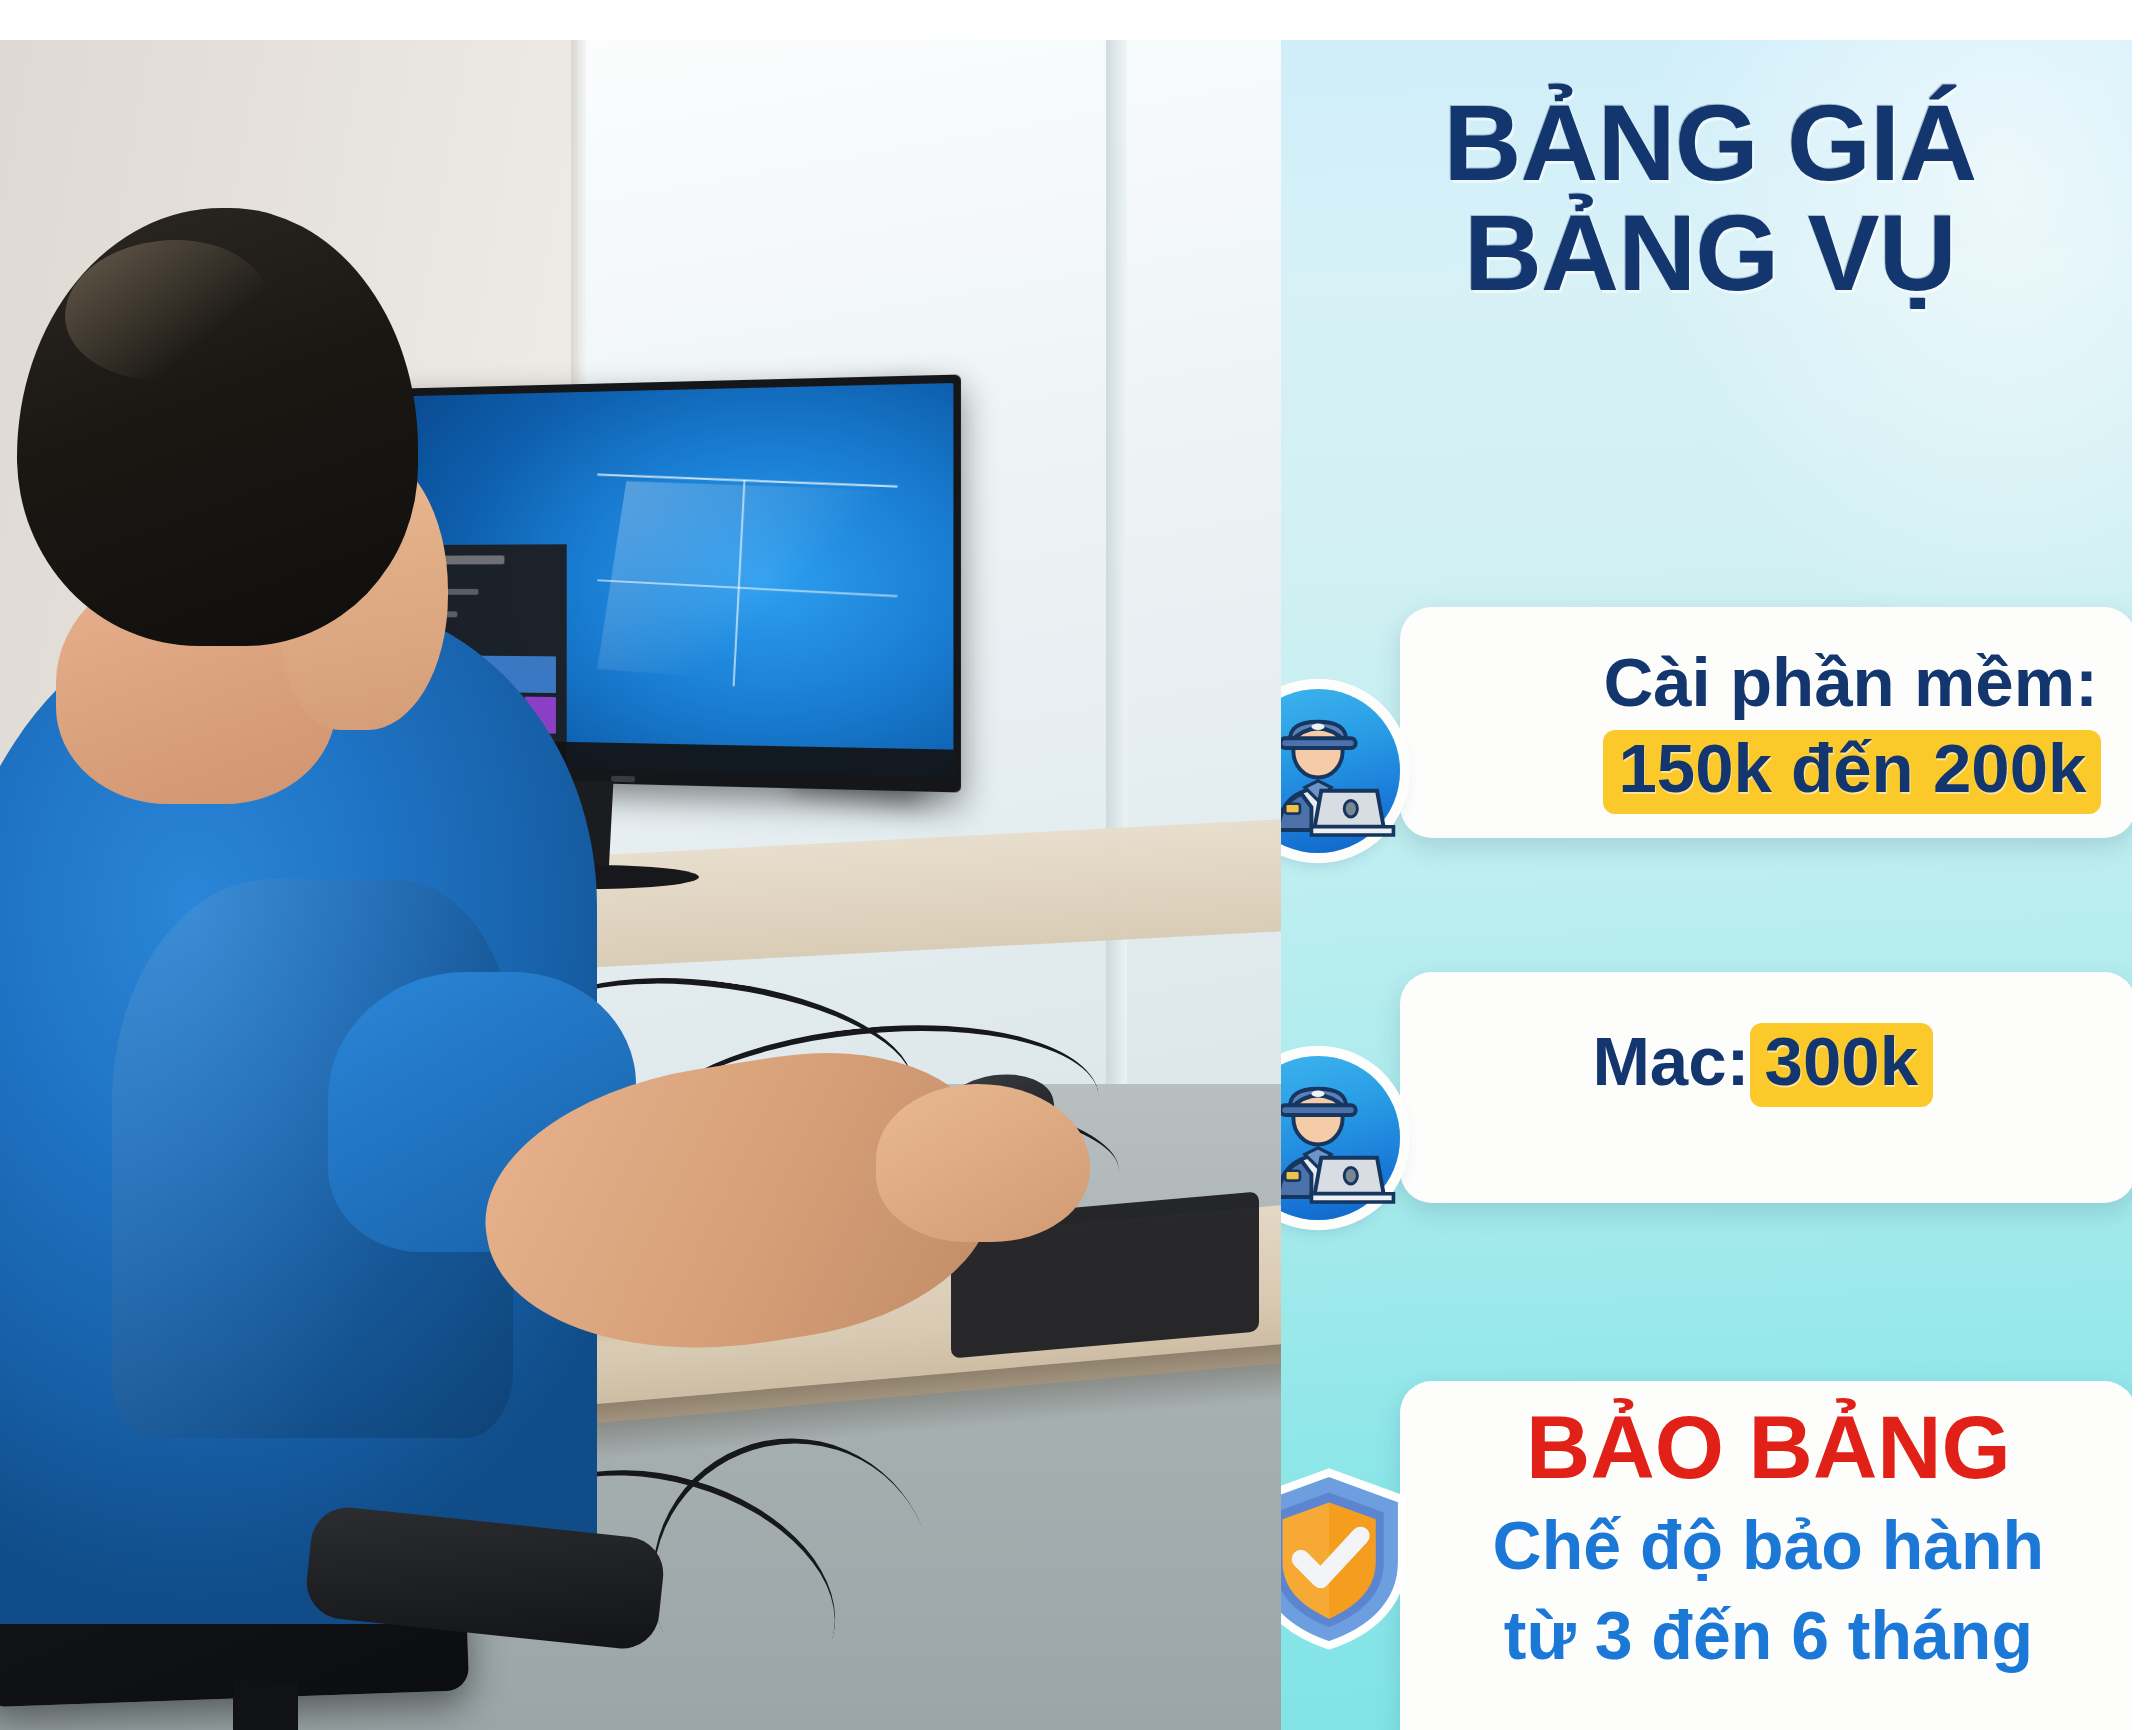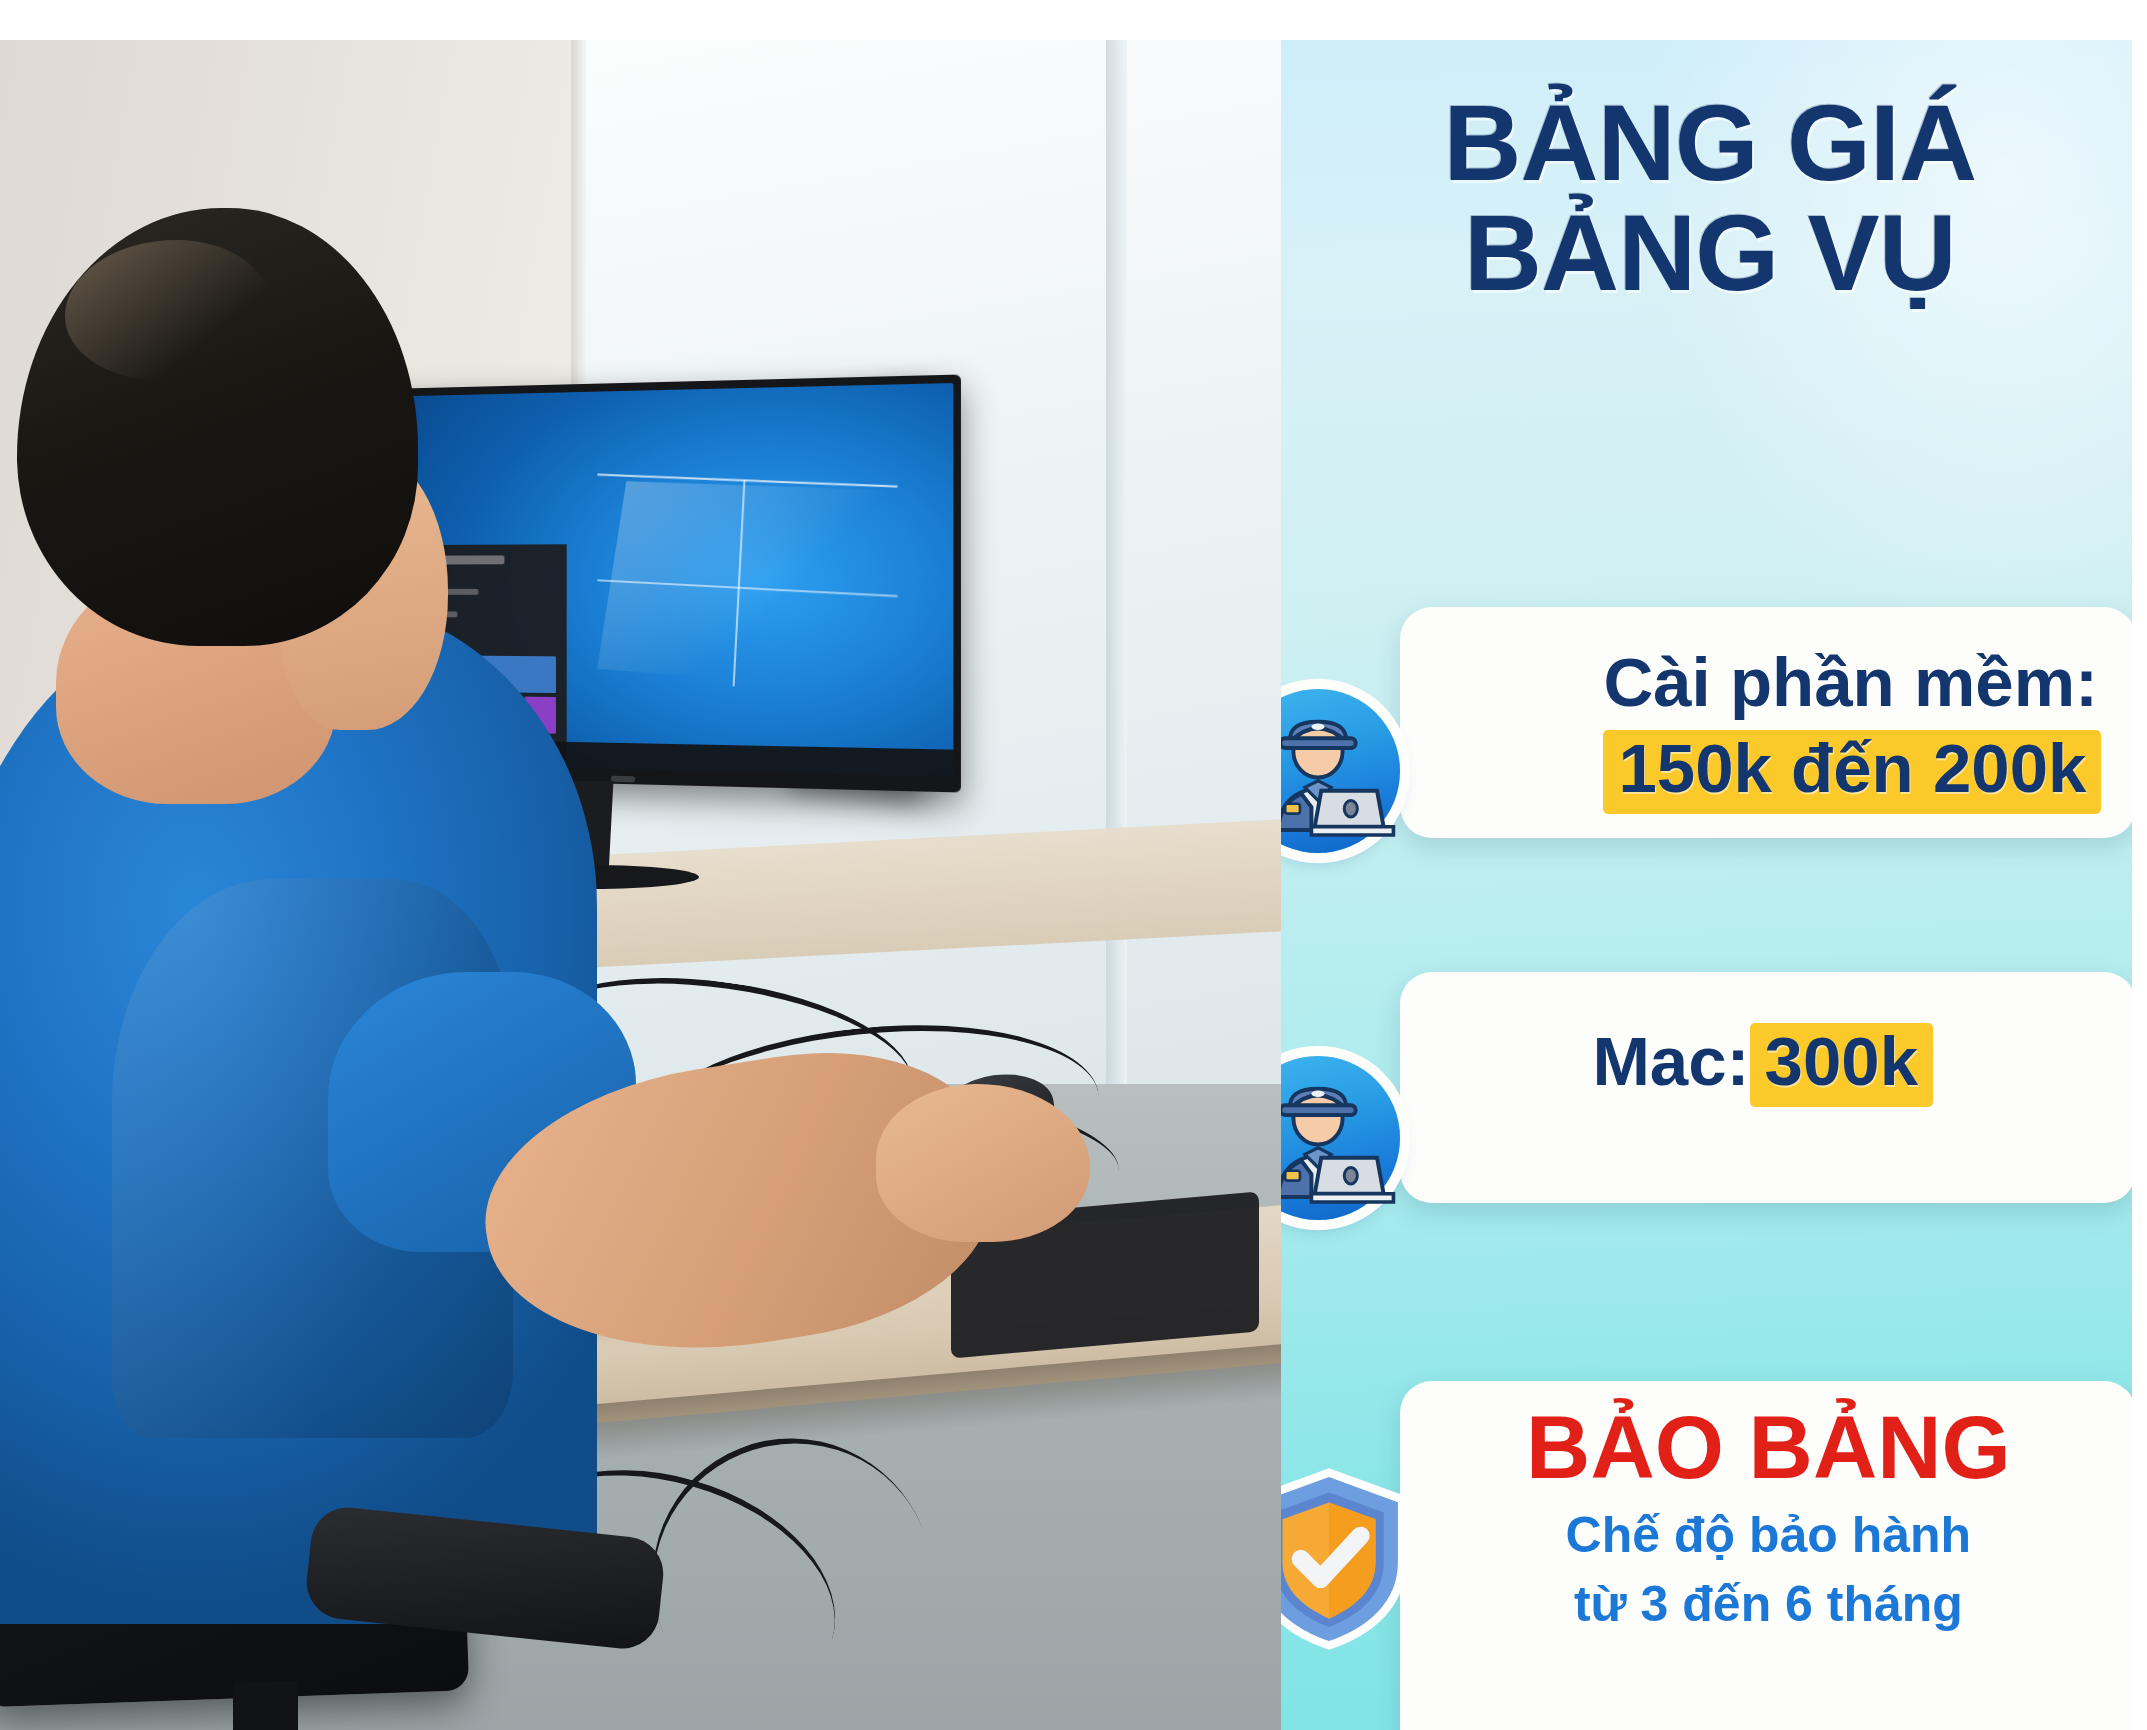--- a/index.html
+++ b/index.html
@@ -146,27 +146,27 @@
   #icon1{left:-45px;top:649px;}
   #icon2{left:-45px;top:1016px;}
 
   .shield{position:absolute;left:-35px;top:1426px;width:166px;height:186px;z-index:4;}
 
   .ctext{position:absolute;z-index:5;}
   #t1{left:322px;top:606px;}
   #t2{left:311px;top:974px;}
   .line{color:#14366f;font-weight:bold;font-size:69px;line-height:1.08;white-space:nowrap;
     text-shadow:0.9px 1.9px 0 rgba(255,255,255,.5);}
-  .hl{display:inline-block;background:#fbca2a;border-radius:5px;padding:1.9px 15px 7.5px 15px;
+  .hl{display:inline-block;background:#fbca2a;border-radius:12px;padding:1.9px 15px 7.5px 15px;
     color:#14366f;}
 
   #t3{left:119px;top:1361px;width:736px;text-align:center;}
   .warranty{color:#e12017;font-weight:bold;font-size:89px;line-height:1.05;
     text-shadow:1.9px 2.8px 0 rgba(255,255,255,.45);letter-spacing:0px;}
-  .wsub{color:#1b78d6;font-weight:bold;font-size:50px;line-height:1.16;
+  .wsub{color:#1b78d6;font-weight:bold;font-size:68px;line-height:1.16;
     text-shadow:0.9px 1.9px 0 rgba(255,255,255,.5);margin-top:11.2px;}
 </style>
 </head>
 <body>
 
 <div class="poster">
 
   <div class="photo">
     <div class="ph-wall"></div>
     <div class="ph-window"></div>

